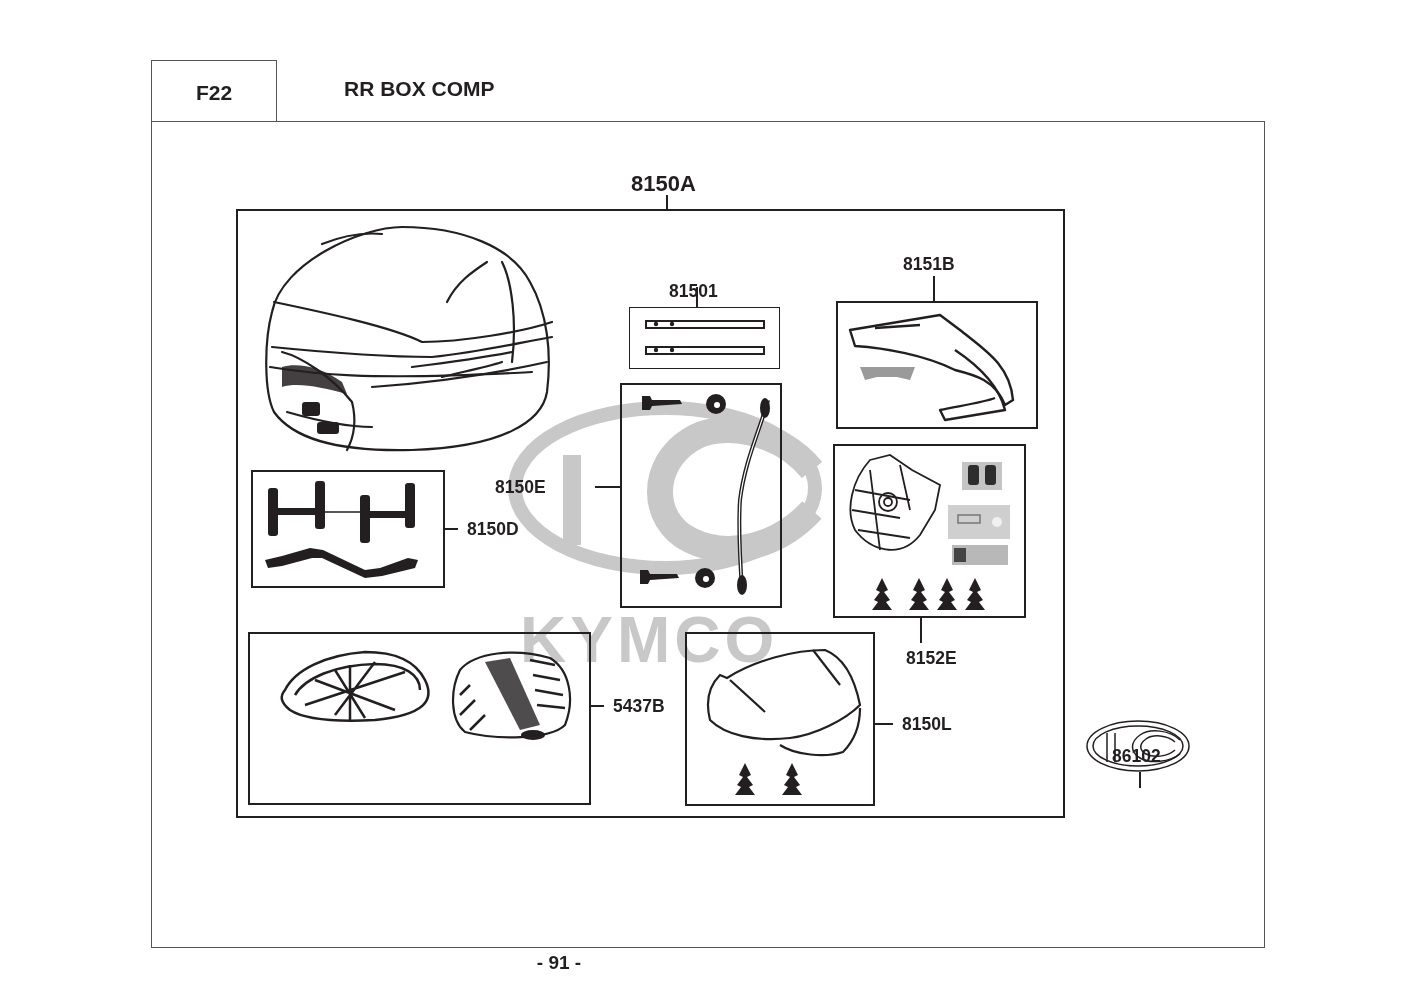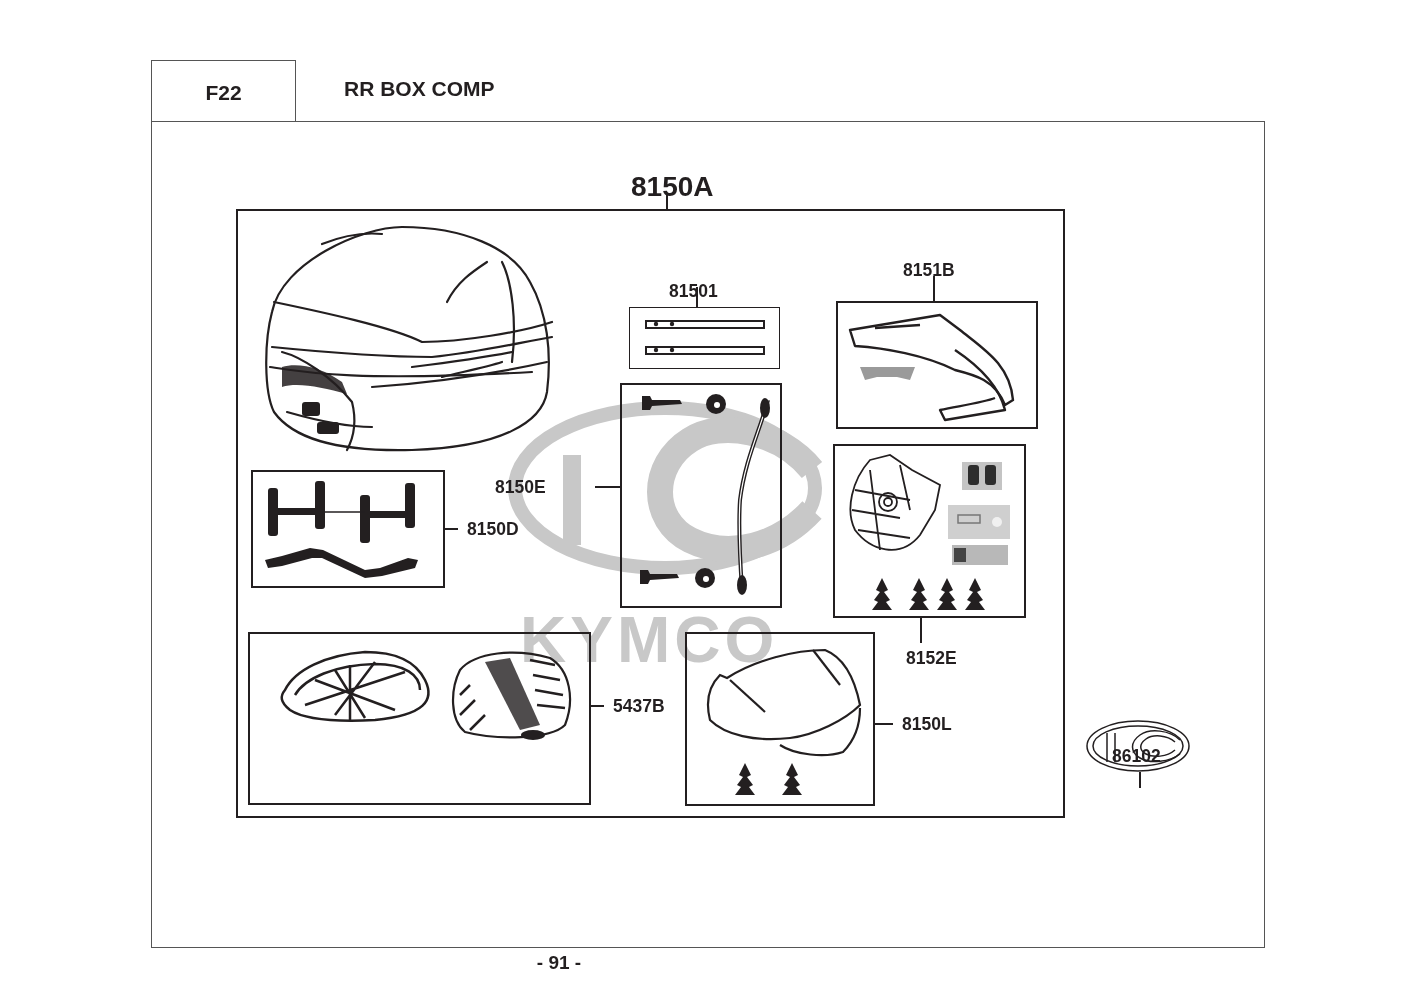--- a/index.html
+++ b/index.html
@@ -1,26 +1,26 @@
 <!DOCTYPE html>
 <html><head>
 <meta charset="utf-8">
 <style>
   html, body { margin: 0; padding: 0; background: #ffffff; }
   body { width: 1415px; height: 1000px; position: relative; overflow: hidden;
          font-family: "Liberation Sans", sans-serif; color: #231f20; }
   .frame { border: 1.5px solid #555; box-sizing: border-box; }
-  .hdr-code { position: absolute; left: 151px; top: 60px; width: 145px; height: 62px;
+  .hdr-code { position: absolute; left: 151px; top: 60px; width: 126px; height: 62px;
               border-left: 1.5px solid #555; border-top: 1.5px solid #555; border-right: 1.5px solid #555;
               box-sizing: border-box; display: flex; align-items: center; justify-content: center;
               font-weight: bold; font-size: 21px; padding-top: 2px; }
   .hdr-title { position: absolute; left: 344px; top: 77px; font-weight: bold; font-size: 21px; }
   .main-frame { position: absolute; left: 151px; top: 121px; width: 1114px; height: 827px; }
   .lbl { position: absolute; font-weight: bold; font-size: 17.5px; color: #231f20; white-space: nowrap; }
-  .lbl-big { font-size: 28px; }
+  .lbl-big { font-size: 22px; }
   .box { position: absolute; border: 2px solid #231f20; box-sizing: border-box; background: transparent; }
   .page-num { position: absolute; left: 0; width: 1118px; top: 952px; text-align: center;
               font-weight: bold; font-size: 19px; }
   svg { position: absolute; overflow: visible; }
 </style>
 </head>
 <body>
 
 <div class="hdr-code">
   <span>F22</span>
@@ -76,21 +76,21 @@
     <rect x="4" y="29" width="118" height="7"></rect>
   </g>
   <g fill="#231f20">
     <circle cx="14" cy="6" r="2.2"></circle>
       <circle cx="30" cy="6" r="2.2"></circle>
     <circle cx="14" cy="32" r="2.2"></circle>
       <circle cx="30" cy="32" r="2.2"></circle>
   </g>
 </svg>
 
-<div class="lbl" style="left:903px;top:260px">8151B</div>
+<div class="lbl" style="left:903px;top:254px">8151B</div>
 <svg style="left:0;top:0" width="1415" height="1000">
   <line x1="934" y1="276" x2="934" y2="302" stroke="#231f20" stroke-width="2"></line>
 </svg>
 <div class="box" style="left:836px;top:301px;width:202px;height:128px"></div>
 <svg style="left:845px;top:310px" width="180" height="115">
   <g fill="none" stroke="#231f20" stroke-width="2.4" stroke-linejoin="round">
     <path d="M5 20 L 95 5 L 115 20 C 140 40, 165 55, 168 90 L 160 95 C 150 70, 130 65, 110 60 C 80 45, 40 38, 10 36 Z"></path>
     <path d="M110 40 C 140 60, 155 80, 160 100 L 100 110 L 95 100 C 120 95, 140 92, 150 88"></path>
     <path d="M30 18 L 75 15"></path>
   </g>

